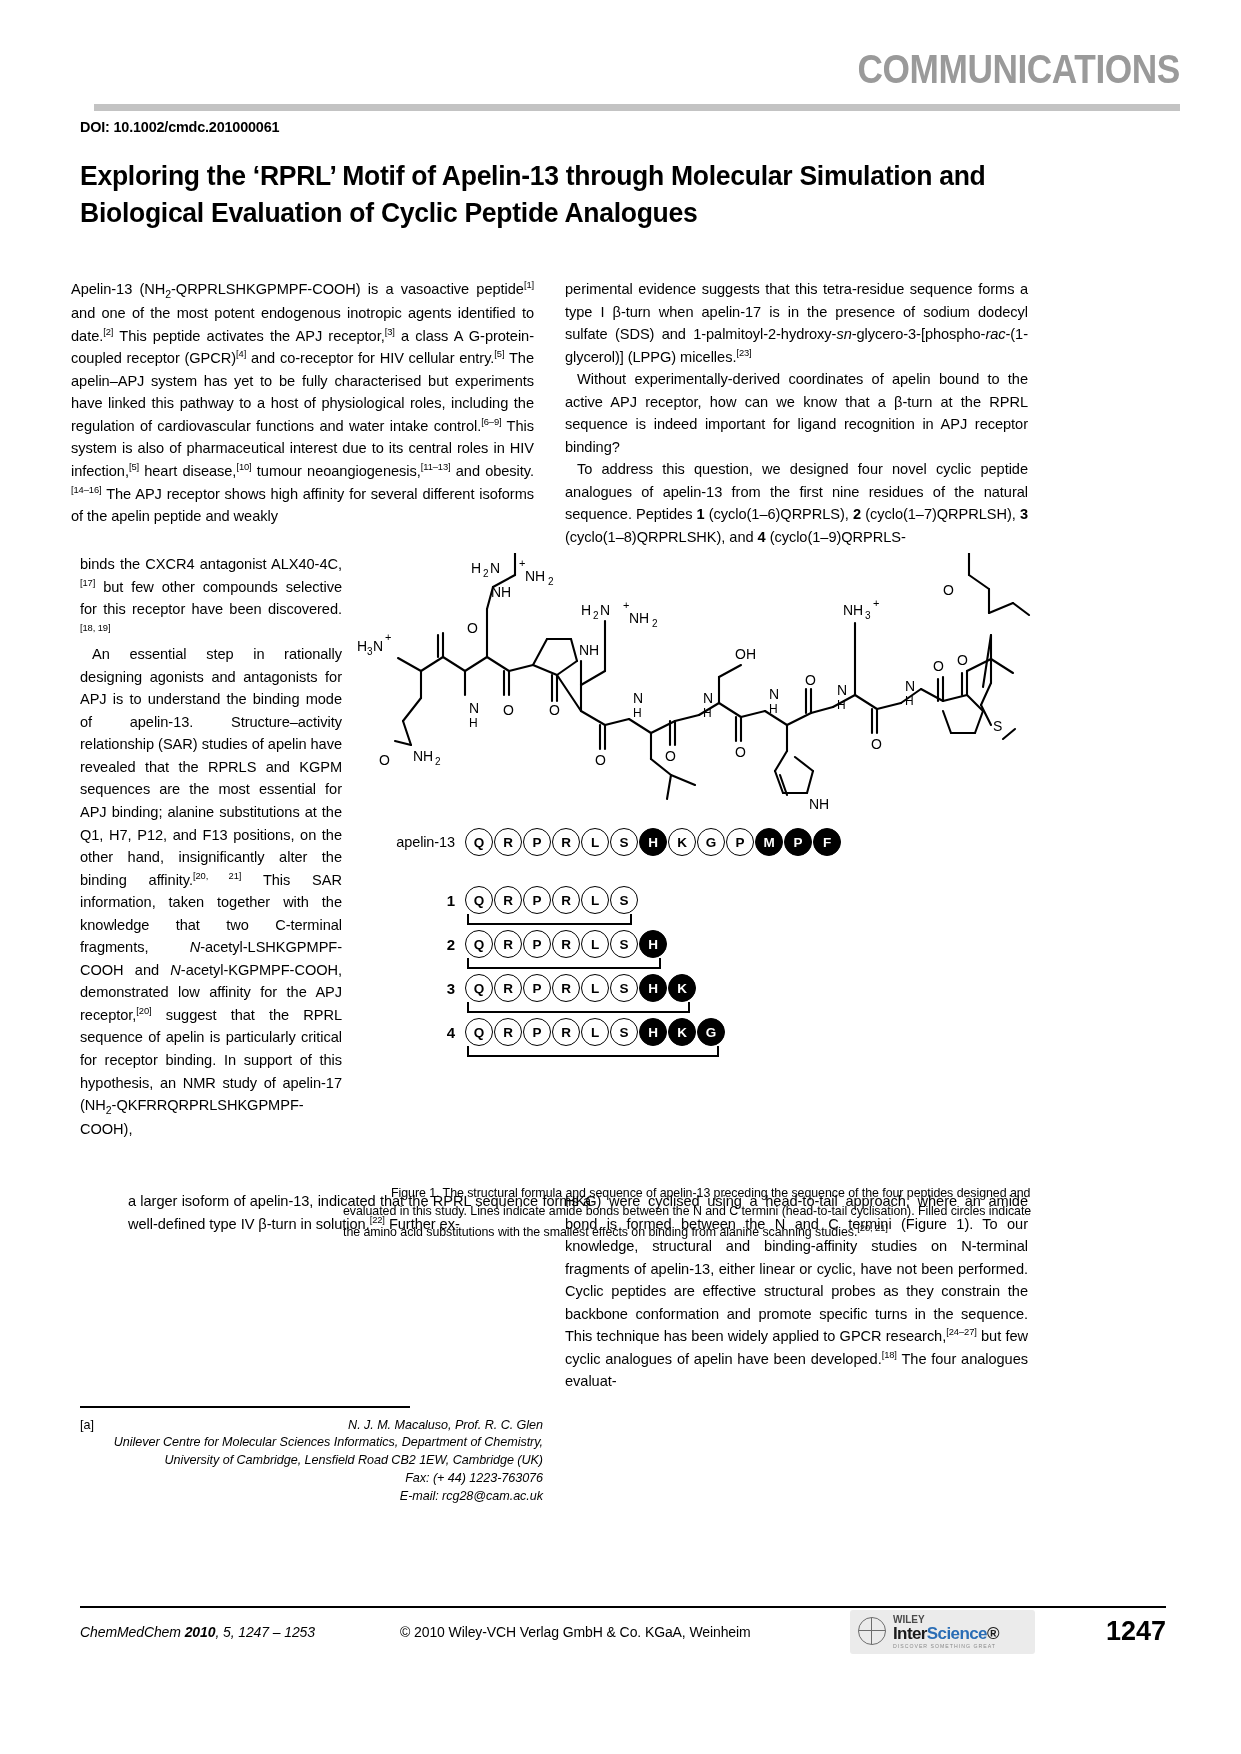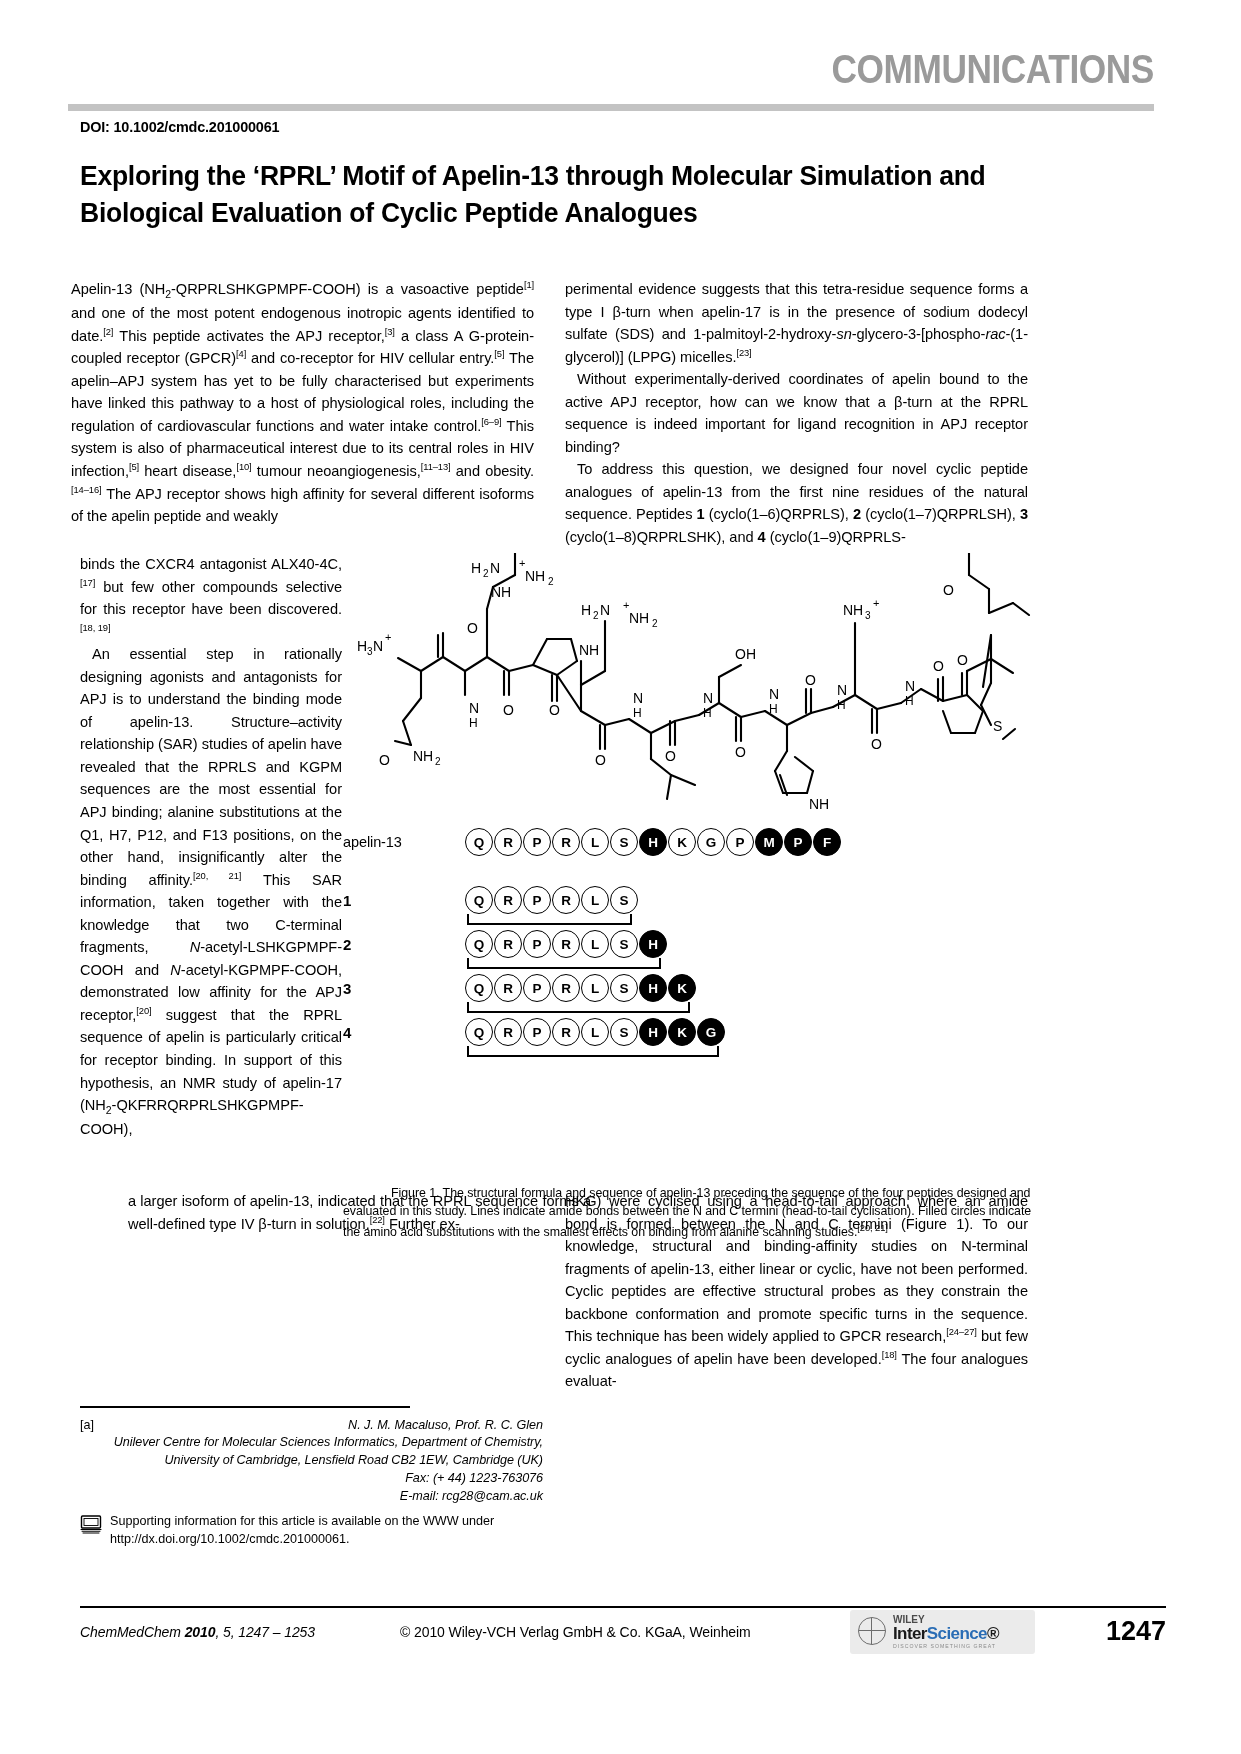--- a/index.html
+++ b/index.html
@@ -9,21 +9,21 @@
     background:#ffffff;
     font-family:"Liberation Sans", sans-serif;
     color:#000;
     position:relative;
     overflow:hidden;
   }
   .page { position:absolute; inset:0; padding:0; }
 
   
   .masthead {
-    position:absolute; left:68px; top:46px; width:1086px; height:58px;text-align:right;
+    position:absolute; left:94px; top:46px; width:1086px; height:58px;text-align:right;
   }
   .masthead-title {
     position:absolute; right:0; top:0;
     font-size:41px; font-weight:bold; letter-spacing:-0.5px;
     color:#9a9a9a;
     font-family:"Liberation Sans", sans-serif;
     transform:scaleX(0.86); transform-origin:right center;
     white-space:nowrap;
   }
   .masthead-rule {
@@ -94,21 +94,21 @@
   }
   #figure-caption b { font-weight:normal;margin-left:48px; }
 
   
   #struct-formula { position:absolute; left:0; top:0; width:690px; height:275px; }
 
   
   .seq-block { position:absolute; left:0; top:272px; width:690px; }
   .seq-row { position:relative; height:44px; }
   .seq-label {
-    position:absolute; left:0; top:9px; width:112px; text-align:left;
+    position:absolute; left:0; top:9px; width:112px; text-align:right;
     font-size:14.5px; letter-spacing:-0.1px;
   }
   .seq-label.num { font-weight:bold; font-size:15px; }
   .seq-circles { position:absolute; left:122px; top:3px; display:flex; gap:0px; }
   .aa {
     width:28px; height:28px; border-radius:50%;
     border:1.9px solid #000; background:#fff; color:#000;
     display:flex; align-items:center; justify-content:center;
     font-size:13.5px; font-weight:bold; margin-right:1px;
     font-family:"Liberation Sans", sans-serif;
@@ -468,30 +468,20 @@
     <div class="rule"></div>
     <div class="fn-item">
       <div class="fn-marker">[a]</div>
       <div class="fn-body">
         <div>N. J. M. Macaluso, Prof. R. C. Glen</div>
         <div>Unilever Centre for Molecular Sciences Informatics, Department of Chemistry, University of Cambridge, Lensfield Road CB2 1EW, Cambridge (UK)</div>
         <div>Fax: (+ 44) 1223-763076</div>
         <div>E-mail: rcg28@cam.ac.uk</div>
       </div>
     </div>
-    <div class="fn-supp">
-      <div class="icon">
-        <svg width="22" height="19" viewBox="0 0 22 19">
-          <rect x="1.5" y="1" width="19" height="12" rx="1" fill="none" stroke="#000" stroke-width="1.4"></rect>
-          <rect x="4" y="3.5" width="14" height="7" fill="none" stroke="#000" stroke-width="0.9"></rect>
-          <path d="M0.6,14.5 L21.4,14.5 M1.6,16.3 L20.4,16.3 M2.6,18 L19.4,18" stroke="#000" stroke-width="1.1"></path>
-        </svg>
-      </div>
-      <div class="txt">Supporting information for this article is available on the WWW under http://dx.doi.org/10.1002/cmdc.201000061.</div>
-    </div>
   </div>
 
   <div class="bodytext" id="col-right-bottom">
     <p>HKG) were cyclised using a head-to-tail approach, where an amide bond is formed between the N and C termini (Figure 1). To our knowledge, structural and binding-affinity studies on N-terminal fragments of apelin-13, either linear or cyclic, have not been performed. Cyclic peptides are effective structural probes as they constrain the backbone conformation and promote specific turns in the sequence. This technique has been widely applied to GPCR research,<sup class="ref">[24–27]</sup> but few cyclic analogues of apelin have been developed.<sup class="ref">[18]</sup> The four analogues evaluat-</p>
   </div>
 
   <div id="footer-rule"></div>
   <div id="footer">
     <div class="f-journal"><span class="ital">ChemMedChem</span> <b>2010</b><span class="ital">, 5, 1247 – 1253</span></div>
     <div class="f-copy">© 2010 Wiley-VCH Verlag GmbH &amp; Co. KGaA, Weinheim</div>

